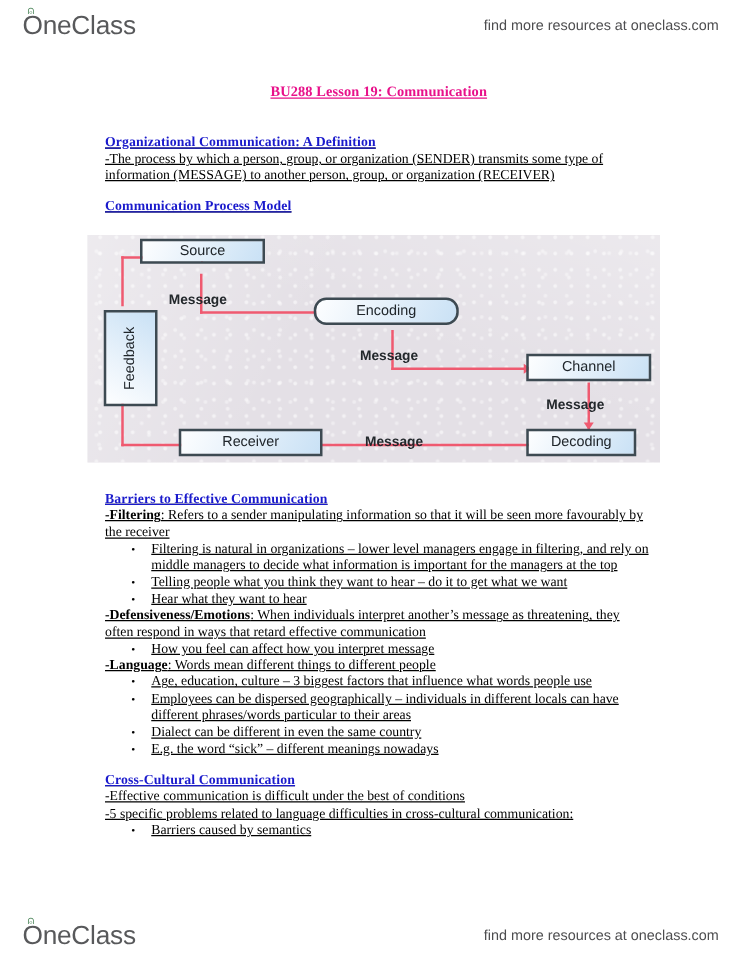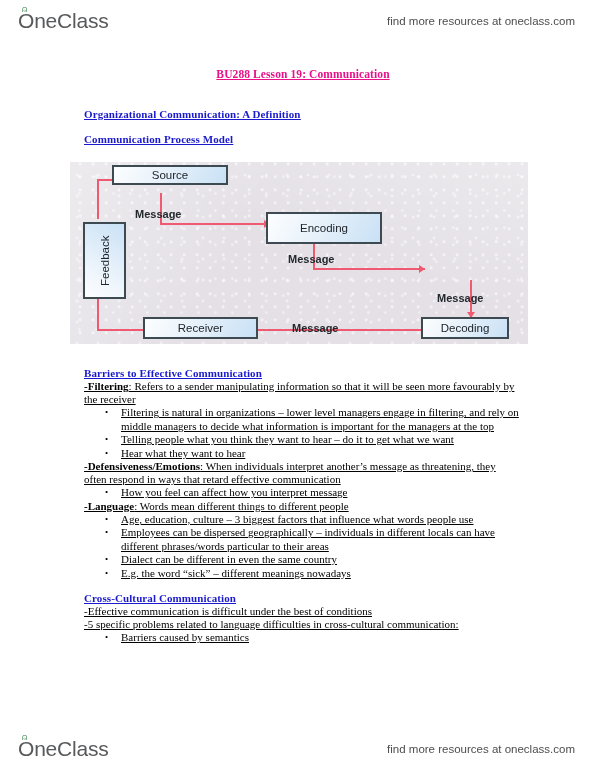--- a/index.html
+++ b/index.html
@@ -220,20 +220,21 @@
 
 <div class="page">
 
   <div class="doc-title">BU288 Lesson 19: Communication</div>
 
   <div class="content">
 
     <div class="spacer-sm"></div>
 
     <h2 class="section">Organizational Communication: A Definition</h2>
+    <p class="para">-The process by which a person, group, or organization (SENDER) transmits some type of information (MESSAGE) to another person, group, or organization (RECEIVER)</p>
 
     <div class="spacer-sm"></div>
 
     <h2 class="section">Communication Process Model</h2>
   </div>
 
   <div class="diagram">
 
     <div class="dline h" style="left:27px; top:17px; width:70px;"></div>
     <div class="dhead right" style="left:91px; top:14px;"></div>
@@ -249,28 +250,31 @@
 
     <div class="dline v" style="left:400px; top:118px; height:38px;"></div>
     <div class="dhead down" style="left:397px; top:150px;"></div>
 
     <div class="dline h" style="left:135px; top:167px; width:222px;"></div>
     <div class="dhead left" style="left:131px; top:164px;"></div>
 
     <div class="dline h" style="left:27px; top:167px; width:52px;"></div>
     <div class="dline v" style="left:27px; top:131px; height:38px;"></div>
 
-    <div class="dnode" style="left:42px; top:3px; width:116px; height:20px;">
+    <div class="dnode" style="left:42px; top:3px; width:100px; height:20px;">
       <span>Source</span>
     </div>
 
-    <div class="dnode" style="left:196px; top:50px; width:116px; height:32px;">
+    <div class="dnode" style="left:181px; top:50px; width:116px; height:22px;border-radius:10px;">
       <span>Encoding</span>
     </div>
 
+    <div class="dnode" style="left:351px; top:95px; width:100px; height:22px;">
+      <span>Channel</span>
+    </div>
 
     <div class="dnode" style="left:351px; top:155px; width:88px; height:22px;">
       <span>Decoding</span>
     </div>
 
     <div class="dnode" style="left:73px; top:155px; width:115px; height:22px;">
       <span>Receiver</span>
     </div>
 
     <div class="dnode vert" style="left:13px; top:60px; width:43px; height:77px;">

